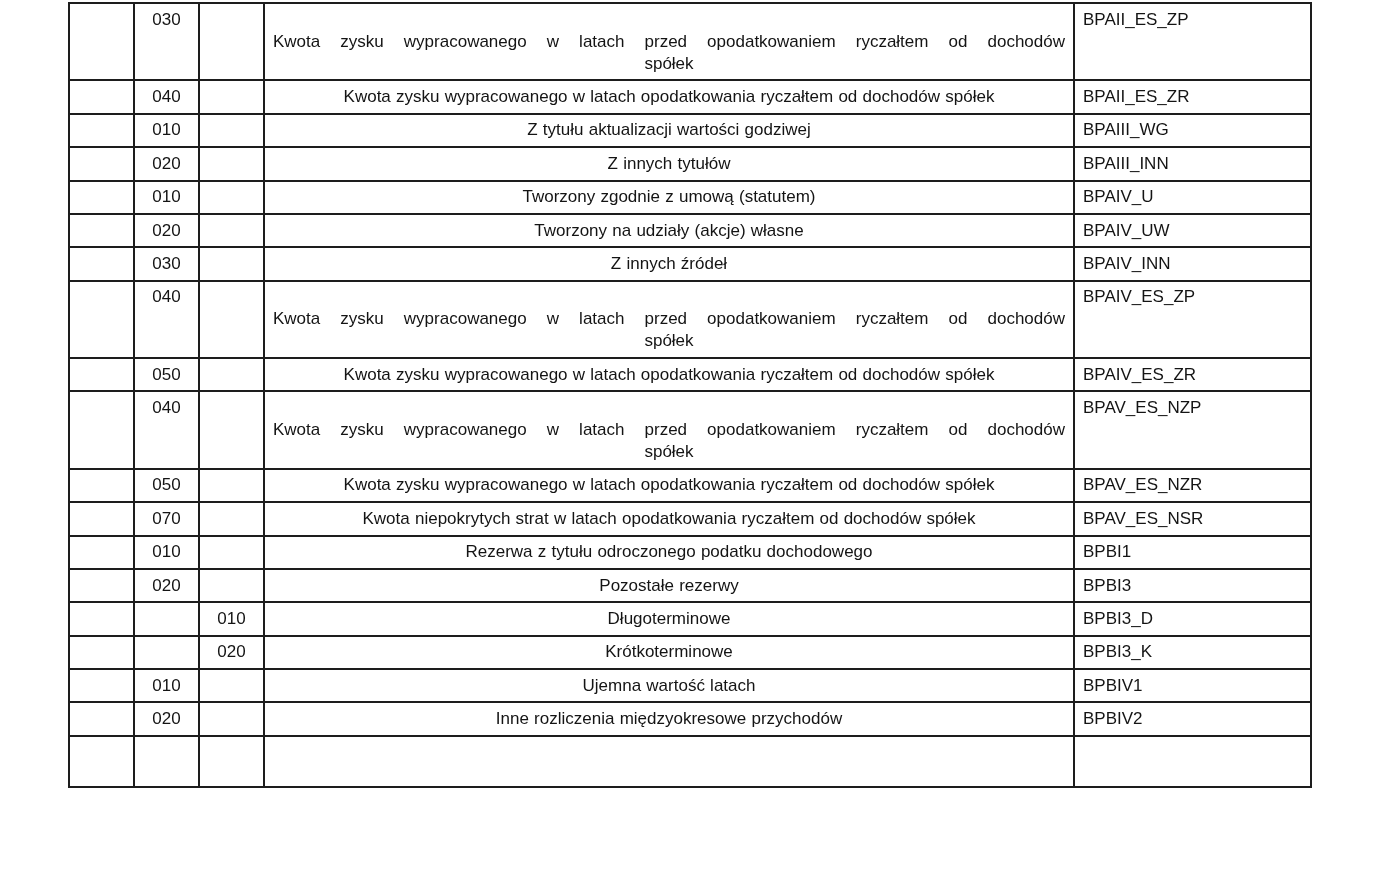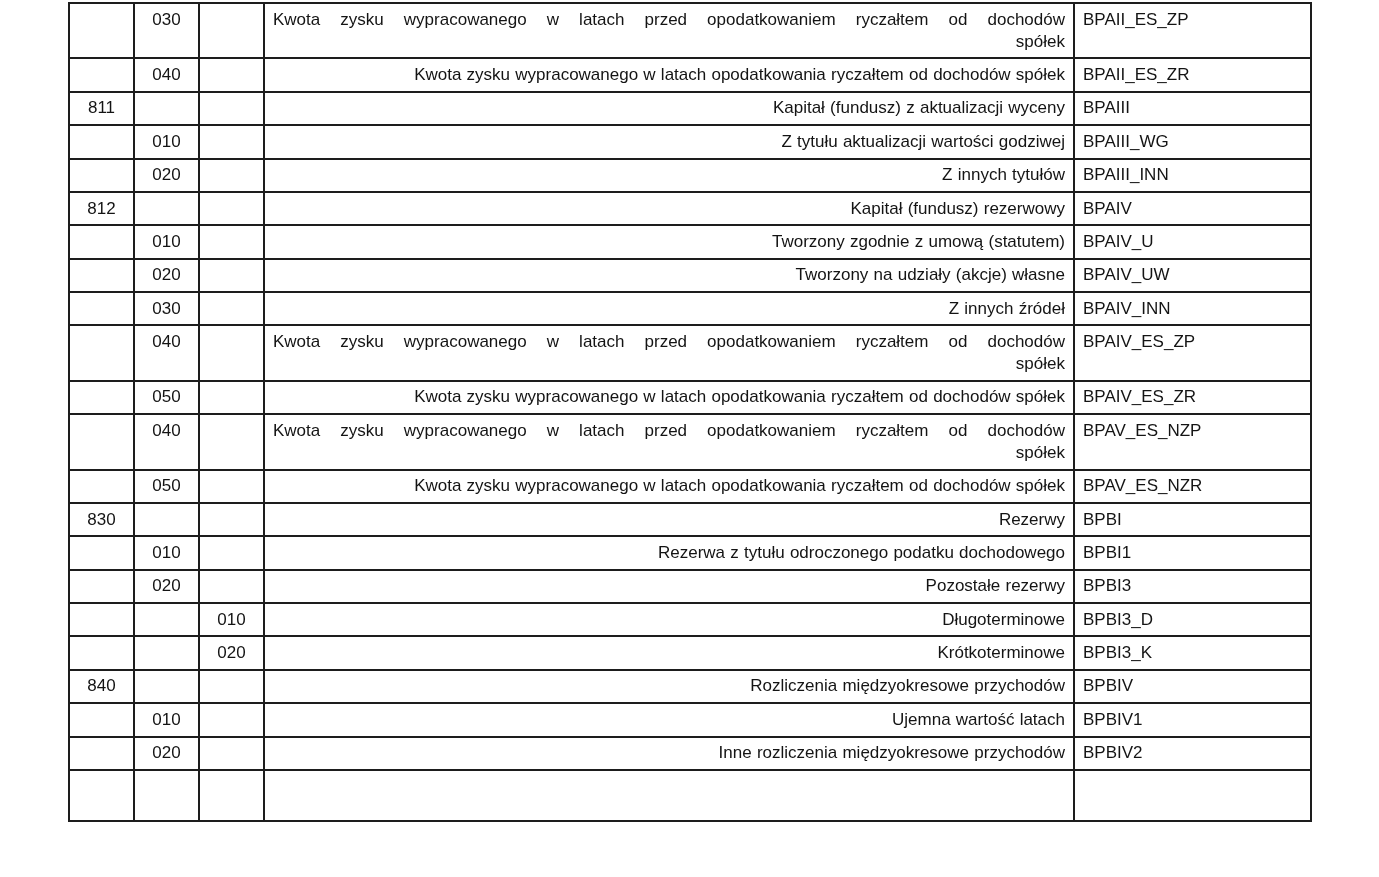--- a/index.html
+++ b/index.html
@@ -26,22 +26,22 @@
     line-height: 22px;
     color: #141414;
     padding: 4.7px 8px;
     vertical-align: top;
     overflow: hidden;
     word-spacing: 0.5px;
   }
   td.num  { text-align: center; padding-left: 3px; padding-right: 3px; }
   td.desc { text-align: justify; }
   td.code { padding-left: 9px; white-space: nowrap; margin-top: 16px; }
-  .jl { display: block; text-align: justify; text-align-last: justify; }
-  .ll { display: block; text-align: right; }
+  .jl { display: block; text-align: justify; text-align-last: justify; margin-top: 22px; }
+  .ll { display: block; text-align: center; }
   tr.filler td { height: 40px; }
 </style>
 </head>
 <body>
 
 <div class="page">
   <table class="struct">
     <colgroup>
       <col style="width:65px">
       <col style="width:65px">
@@ -63,54 +63,36 @@
         <tr>
           <td class="num"></td>
           <td class="num">040</td>
           <td class="num"></td>
           <td class="desc">
             <span class="ll">Kwota zysku wypracowanego w latach opodatkowania ryczałtem od dochodów spółek</span>
           </td>
           <td class="code">BPAII_ES_ZR</td>
         </tr>
         <tr>
-          <td class="num">811</td>
-          <td class="num"></td>
-          <td class="num"></td>
-          <td class="desc">
-            <span class="ll">Kapitał (fundusz) z aktualizacji wyceny</span>
-          </td>
-          <td class="code">BPAIII</td>
-        </tr>
-        <tr>
           <td class="num"></td>
           <td class="num">010</td>
           <td class="num"></td>
           <td class="desc">
             <span class="ll">Z tytułu aktualizacji wartości godziwej</span>
           </td>
           <td class="code">BPAIII_WG</td>
         </tr>
         <tr>
           <td class="num"></td>
           <td class="num">020</td>
           <td class="num"></td>
           <td class="desc">
             <span class="ll">Z innych tytułów</span>
           </td>
           <td class="code">BPAIII_INN</td>
-        </tr>
-        <tr>
-          <td class="num">812</td>
-          <td class="num"></td>
-          <td class="num"></td>
-          <td class="desc">
-            <span class="ll">Kapitał (fundusz) rezerwowy</span>
-          </td>
-          <td class="code">BPAIV</td>
         </tr>
         <tr>
           <td class="num"></td>
           <td class="num">010</td>
           <td class="num"></td>
           <td class="desc">
             <span class="ll">Tworzony zgodnie z umową (statutem)</span>
           </td>
           <td class="code">BPAIV_U</td>
         </tr>
@@ -164,27 +146,27 @@
         <tr>
           <td class="num"></td>
           <td class="num">050</td>
           <td class="num"></td>
           <td class="desc">
             <span class="ll">Kwota zysku wypracowanego w latach opodatkowania ryczałtem od dochodów spółek</span>
           </td>
           <td class="code">BPAV_ES_NZR</td>
         </tr>
         <tr>
-          <td class="num">830</td>
-          <td class="num"></td>
-          <td class="num"></td>
-          <td class="desc">
-            <span class="ll">Rezerwy</span>
-          </td>
-          <td class="code">BPBI</td>
+          <td class="num"></td>
+          <td class="num">070</td>
+          <td class="num"></td>
+          <td class="desc">
+            <span class="ll">Kwota niepokrytych strat w latach opodatkowania ryczałtem od dochodów spółek</span>
+          </td>
+          <td class="code">BPAV_ES_NSR</td>
         </tr>
         <tr>
           <td class="num"></td>
           <td class="num">010</td>
           <td class="num"></td>
           <td class="desc">
             <span class="ll">Rezerwa z tytułu odroczonego podatku dochodowego</span>
           </td>
           <td class="code">BPBI1</td>
         </tr>
@@ -207,29 +189,20 @@
           <td class="code">BPBI3_D</td>
         </tr>
         <tr>
           <td class="num"></td>
           <td class="num"></td>
           <td class="num">020</td>
           <td class="desc">
             <span class="ll">Krótkoterminowe</span>
           </td>
           <td class="code">BPBI3_K</td>
-        </tr>
-        <tr>
-          <td class="num">840</td>
-          <td class="num"></td>
-          <td class="num"></td>
-          <td class="desc">
-            <span class="ll">Rozliczenia międzyokresowe przychodów</span>
-          </td>
-          <td class="code">BPBIV</td>
         </tr>
         <tr>
           <td class="num"></td>
           <td class="num">010</td>
           <td class="num"></td>
           <td class="desc">
             <span class="ll">Ujemna wartość latach</span>
           </td>
           <td class="code">BPBIV1</td>
         </tr>

